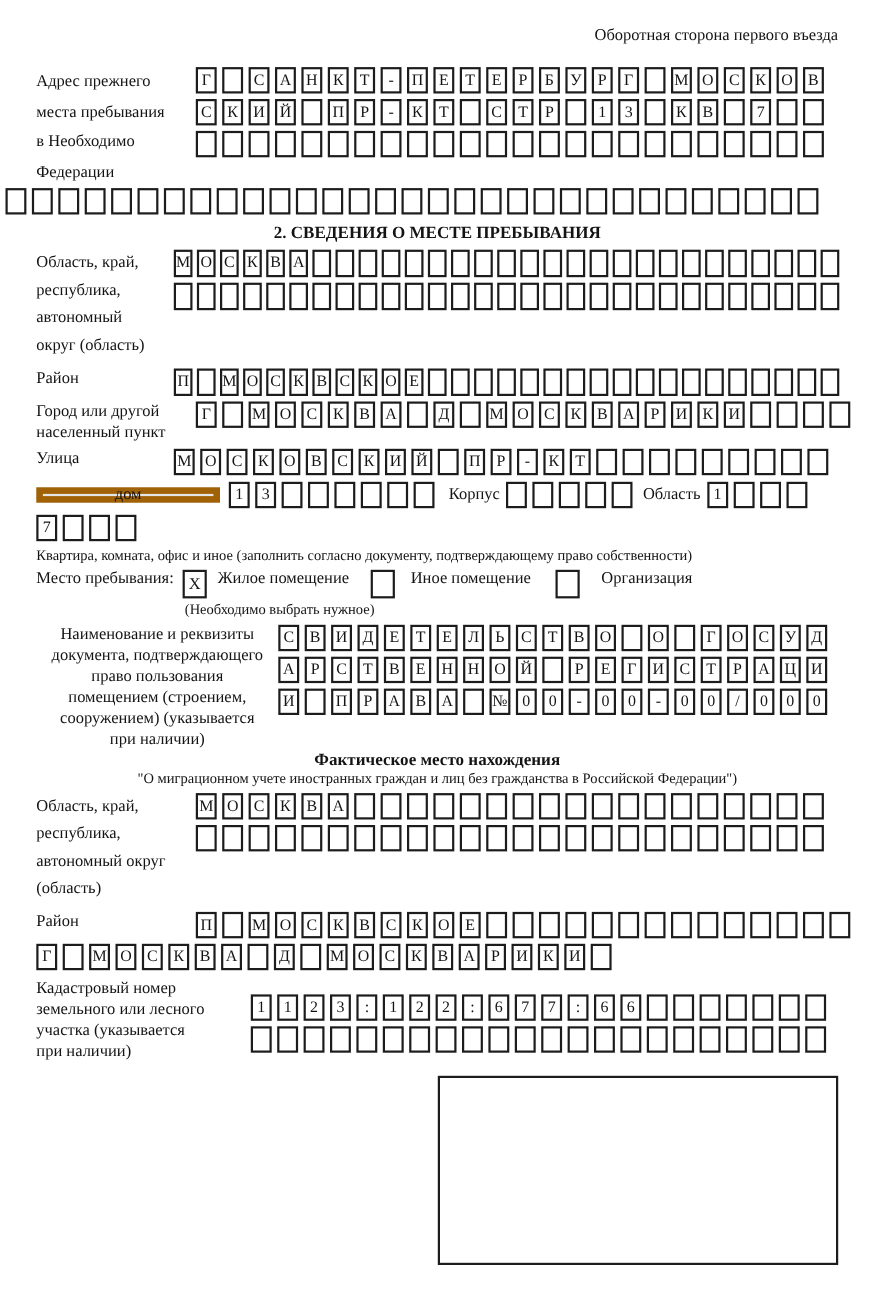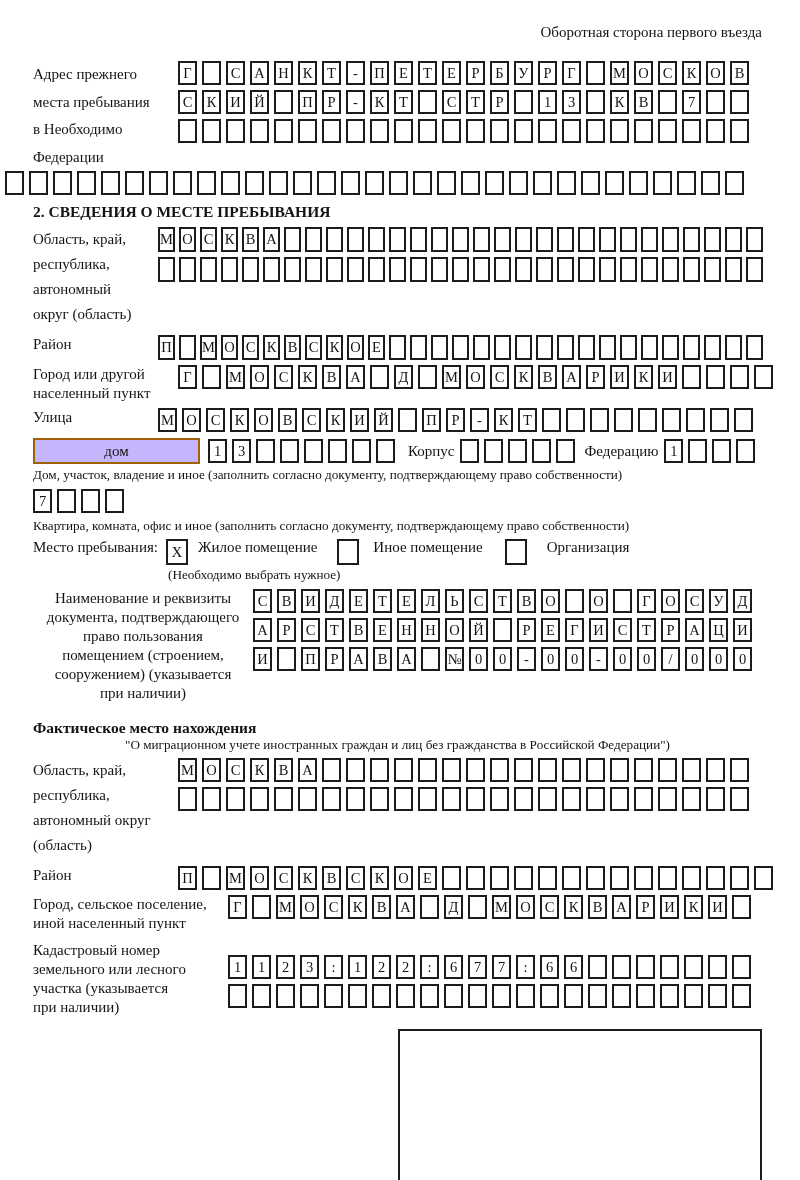--- a/index.html
+++ b/index.html
@@ -9,52 +9,52 @@
     background:#fff;color:#141414;
     font-family:"Liberation Serif", "DejaVu Serif", serif;
     overflow:hidden;
   }
   .hdr-note{padding-top:24px;text-align:right;font-size:15px;}
   .lbl{font-size:15px;line-height:19px;white-space:pre-line;}
   .lbl-tall{line-height:27.5px;}
   .lbl-mid{line-height:25px;}
   .note{font-size:13.2px;}
   .note-center{text-align:center;}
-  .sec-title{font-weight:bold;font-size:15.5px;}
+  .sec-title{text-align:center;font-weight:bold;font-size:15.5px;}
   .flexrow{display:flex;align-items:flex-start;}
   .w125{flex:0 0 125px;}
   .w145{flex:0 0 145px;}
   .w195{flex:0 0 195px;}
   .w220{flex:0 0 220px;text-align:center;}
   .stack .cr{margin-bottom:5px;}
   .cr{display:flex;flex-wrap:nowrap;}
   .cr .cell{
     flex:0 0 auto;width:19px;height:24px;margin-right:5px;
     border:2px solid #1c1c1c;box-sizing:border-box;background:#fff;
     display:flex;align-items:center;justify-content:center;
     font-size:14.5px;line-height:1;white-space:pre;
   }
   .cr.narrow .cell{width:17px;height:25px;margin-right:4px;}
   .fieldbox{
-    border:2px solid #a16207;box-sizing:border-box;height:26px;
+    border:6px solid #a16207;box-sizing:border-box;height:14px;
     display:flex;align-items:center;justify-content:center;
-    font-size:15px;flex:0 0 auto;background:#c4b5fd;
+    font-size:15px;flex:0 0 auto;background:#e5e5e5;
   }
   .chkbox{
     flex:0 0 auto;width:22px;height:26px;border:2px solid #1c1c1c;
     box-sizing:border-box;display:flex;align-items:center;justify-content:center;
     font-size:15px;background:#fff;
   }
   .mesto-row{display:flex;align-items:flex-start;font-size:15px;}
   .stamp-box{
     width:364px;height:172px;border:2px solid #1c1c1c;box-sizing:border-box;
     margin-left:auto;background:#fff;
   }
   .mt3{margin-top:3px}.mt5{margin-top:5px}.mt6{margin-top:6px}.mt8{margin-top:8px}
-  .mt12{margin-top:12px}.mt16{margin-top:16px}.mt20{margin-top:20px}
+  .mt12{margin-top:12px}.mt16{}.mt20{margin-top:20px}
 </style>
 </head>
 <body>
 
 <div class="page">
 
   <div class="hdr-note">Оборотная сторона первого въезда</div>
 
   <div class="flexrow mt20">
     <div class="lbl lbl-tall w145">Адрес прежнего
@@ -360,29 +360,28 @@
         <span class="cell"> </span>
       </div>
     <div class="lbl" style="margin:0 6px 0 8px;">Корпус</div>
     <div class="cr">
         <span class="cell"> </span>
         <span class="cell"> </span>
         <span class="cell"> </span>
         <span class="cell"> </span>
         <span class="cell"> </span>
       </div>
-    <div class="lbl" style="margin:0 6px 0 4px;">Федерацию</div>
+    <div class="lbl" style="margin:0 6px 0 4px;">Область</div>
     <div class="cr">
         <span class="cell">1</span>
         <span class="cell"> </span>
         <span class="cell"> </span>
         <span class="cell"> </span>
       </div>
   </div>
-  <div class="note mt3">Дом, участок, владение и иное (заполнить согласно документу, подтверждающему право собственности)</div>
 
   <div class="flexrow mt6" style="align-items:center;">
     <div class="cr">
         <span class="cell">7</span>
         <span class="cell"> </span>
         <span class="cell"> </span>
         <span class="cell"> </span>
       </div>
   </div>
   <div class="note mt5">Квартира, комната, офис и иное (заполнить согласно документу, подтверждающему право собственности)</div>
@@ -567,22 +566,20 @@
         <span class="cell"> </span>
         <span class="cell"> </span>
         <span class="cell"> </span>
         <span class="cell"> </span>
         <span class="cell"> </span>
         <span class="cell"> </span>
       </div>
   </div>
 
   <div class="flexrow mt5">
-    <div class="lbl w195">Город, сельское поселение,
-иной населенный пункт</div>
     <div class="cr">
         <span class="cell">Г</span>
         <span class="cell"> </span>
         <span class="cell">М</span>
         <span class="cell">О</span>
         <span class="cell">С</span>
         <span class="cell">К</span>
         <span class="cell">В</span>
         <span class="cell">А</span>
         <span class="cell"> </span>

